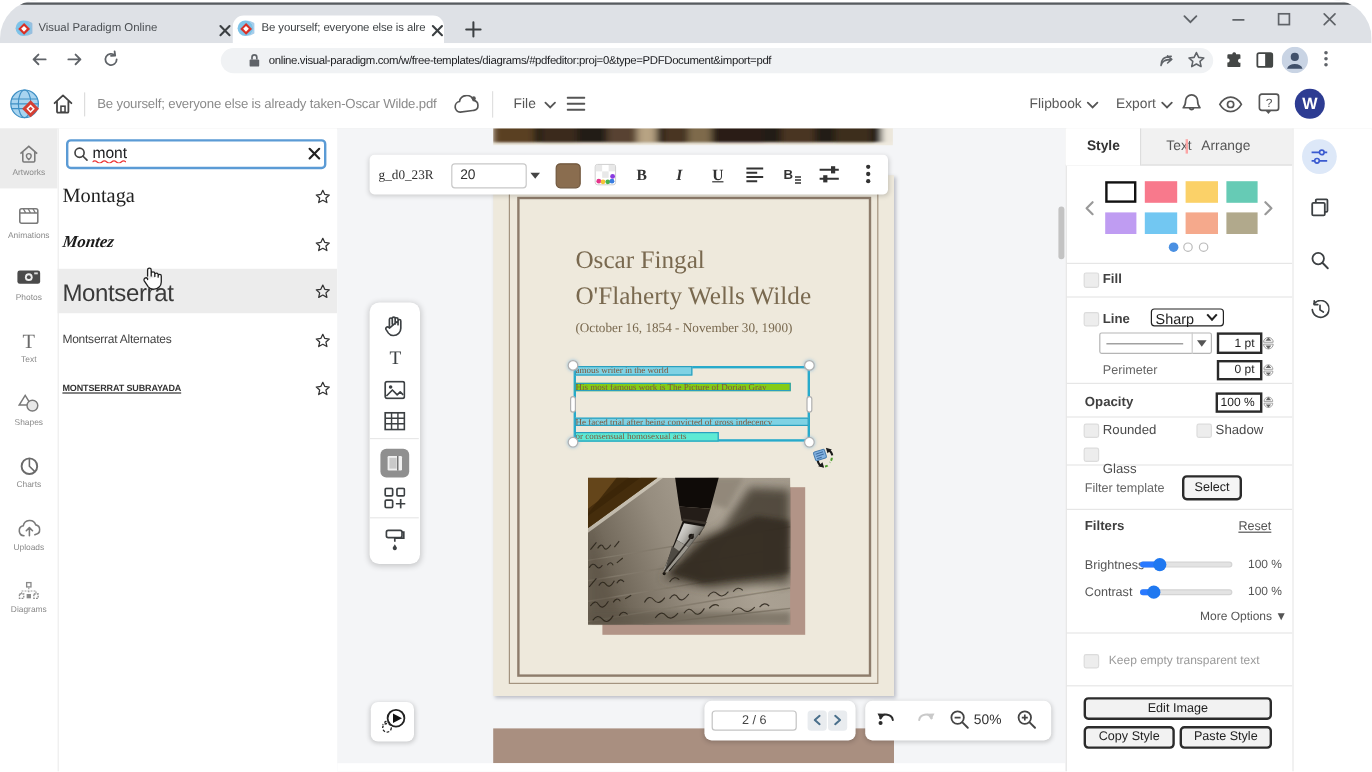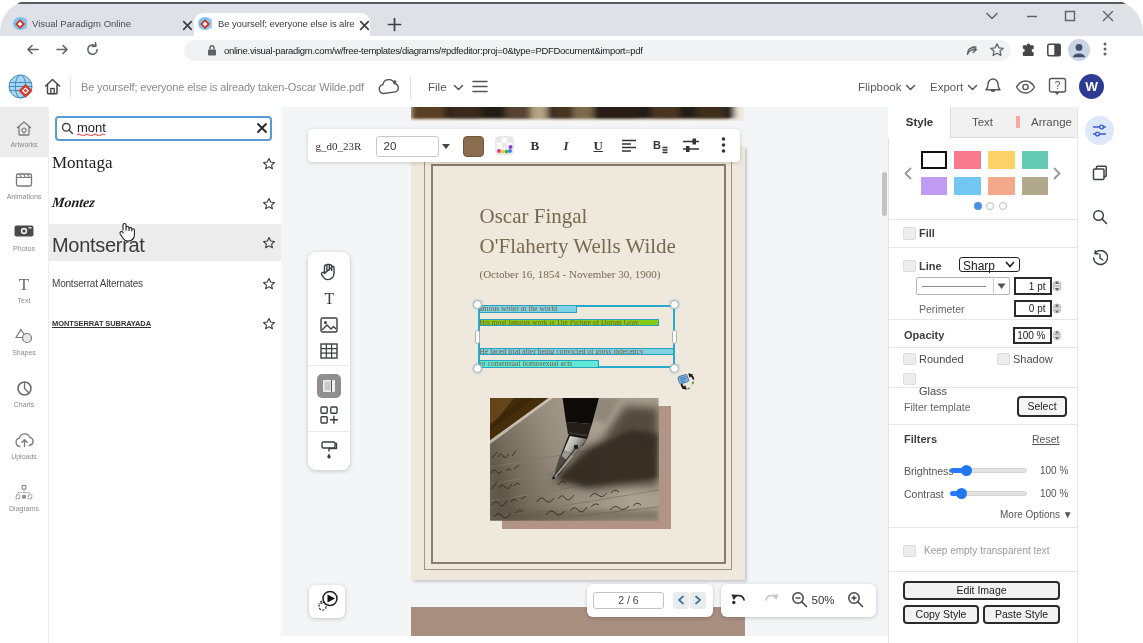--- a/index.html
+++ b/index.html
@@ -502,21 +502,21 @@
   </div>
 
   <div class="abs" style="left:881.5px;top:172px;width:5px;height:44px;background:#c3c3c3;border-radius:3px;"></div>
 
   <div class="abs" style="left:888px;top:107px;width:189px;height:536px;background:#fff;border-left:1px solid #e3e3e3;box-sizing:border-box;"></div>
 
   <div class="abs" style="left:888px;top:107px;width:189px;height:31px;background:#f1f1f1;border-bottom:1px solid #ddd;box-sizing:border-box;"></div>
   <div class="abs" style="left:888px;top:107px;width:63px;height:31px;background:#fff;border-right:1px solid #ddd;box-sizing:border-box;"></div>
   <div class="abs" style="left:888px;top:116px;width:63px;text-align:center;font-size:11.5px;font-weight:bold;color:#333;">Style</div>
   <div class="abs" style="left:951px;top:116px;width:63px;text-align:center;font-size:11.5px;color:#555;">Text</div>
-  <div class="abs" style="left:1016px;top:116px;width:63px;text-align:center;font-size:11.5px;color:#555;border-left:4px solid #fca5a5;">Arrange</div>
+  <div class="abs" style="left:988px;top:116px;width:63px;text-align:center;font-size:11.5px;color:#555;border-left:2px solid #fca5a5;">Arrange</div>
   <div class="abs" style="left:920.5px;top:151px;width:26.5px;height:18px;background:#ffffff;border:2px solid #111;box-sizing:border-box;"></div>
     <div class="abs" style="left:954.3px;top:151px;width:26.5px;height:18px;background:#f8798c;border:none;box-sizing:border-box;"></div>
     <div class="abs" style="left:988.1px;top:151px;width:26.5px;height:18px;background:#fbd168;border:none;box-sizing:border-box;"></div>
     <div class="abs" style="left:1021.9px;top:151px;width:26.5px;height:18px;background:#66cbb5;border:none;box-sizing:border-box;"></div>
     <div class="abs" style="left:920.5px;top:176.5px;width:26.5px;height:18px;background:#bf9cf2;border:none;box-sizing:border-box;"></div>
     <div class="abs" style="left:954.3px;top:176.5px;width:26.5px;height:18px;background:#72c7f2;border:none;box-sizing:border-box;"></div>
     <div class="abs" style="left:988.1px;top:176.5px;width:26.5px;height:18px;background:#f5a98c;border:none;box-sizing:border-box;"></div>
     <div class="abs" style="left:1021.9px;top:176.5px;width:26.5px;height:18px;background:#b1a98c;border:none;box-sizing:border-box;"></div>
     <svg class="abs" style="left:903px;top:167px;" width="10" height="13" viewBox="0 0 10 13">
       <path d="M7.5 1.5 L2.5 6.5 L7.5 11.5" stroke="#999" stroke-width="1.8" fill="none" stroke-linecap="round" stroke-linejoin="round"></path>
@@ -576,21 +576,21 @@
       <path d="M1 8.8 a4 4 0 0 0 8 0 z" fill="#fff" stroke="#999" stroke-width="0.8"></path>
       <polygon points="5,12.8 7.5,10 2.5,10" fill="#666"></polygon>
     </svg>
     <div class="abs" style="left:903px;top:352.5px;width:12.5px;height:12.5px;background:#ededed;border:1px solid #dcdcdc;box-sizing:border-box;border-radius:2px;"></div>
     <div class="abs" style="left:919px;top:353px;font-size:11px;color:#4a4a4a;">Rounded</div>
     <div class="abs" style="left:997px;top:352.5px;width:12.5px;height:12.5px;background:#ededed;border:1px solid #dcdcdc;box-sizing:border-box;border-radius:2px;"></div>
     <div class="abs" style="left:1013px;top:353px;font-size:11px;color:#4a4a4a;">Shadow</div>
     <div class="abs" style="left:903px;top:372.5px;width:12.5px;height:12.5px;background:#ededed;border:1px solid #dcdcdc;box-sizing:border-box;border-radius:2px;"></div>
     <div class="abs" style="left:919px;top:373px;font-size:11px;color:#4a4a4a;margin-top:12px;">Glass</div>
     <div class="abs" style="left:904px;top:400.5px;font-size:10.5px;color:#666;">Filter template</div>
-    <div class="abs" style="left:1017px;top:396px;width:50px;height:21px;background:#f5f5f5;border:2px solid #2b2b2b;border-radius:4px;box-sizing:border-box;text-align:center;font-size:10.5px;color:#222;line-height:16px;">Select</div>
+    <div class="abs" style="left:985px;top:396px;width:50px;height:21px;background:#f5f5f5;border:2px solid #2b2b2b;border-radius:4px;box-sizing:border-box;text-align:center;font-size:10.5px;color:#222;line-height:16px;">Select</div>
     <div class="abs" style="left:904px;top:433px;font-size:11px;font-weight:bold;color:#404040;">Filters</div>
     <div class="abs" style="left:1032px;top:433px;font-size:10.5px;color:#555;text-decoration:underline;">Reset</div>
     <div class="abs" style="left:904px;top:465px;font-size:10.5px;color:#555;">Brightness</div>
     <div class="abs" style="left:950px;top:468px;width:77px;height:5px;border-radius:3px;background:#e3e3e3;border:1px solid #d4d4d4;box-sizing:border-box;"></div>
     <div class="abs" style="left:950px;top:468px;width:16px;height:5px;border-radius:3px;background:#2979ff;"></div>
     <div class="abs" style="left:960.5px;top:465px;width:11px;height:11px;border-radius:50%;background:#1f78f0;"></div>
     <div class="abs" style="left:1040px;top:465px;font-size:10px;color:#555;">100 %</div>
     <div class="abs" style="left:904px;top:488.1px;font-size:10.5px;color:#555;">Contrast</div>
     <div class="abs" style="left:950px;top:491.1px;width:77px;height:5px;border-radius:3px;background:#e3e3e3;border:1px solid #d4d4d4;box-sizing:border-box;"></div>
     <div class="abs" style="left:950px;top:491.1px;width:11px;height:5px;border-radius:3px;background:#2979ff;"></div>

